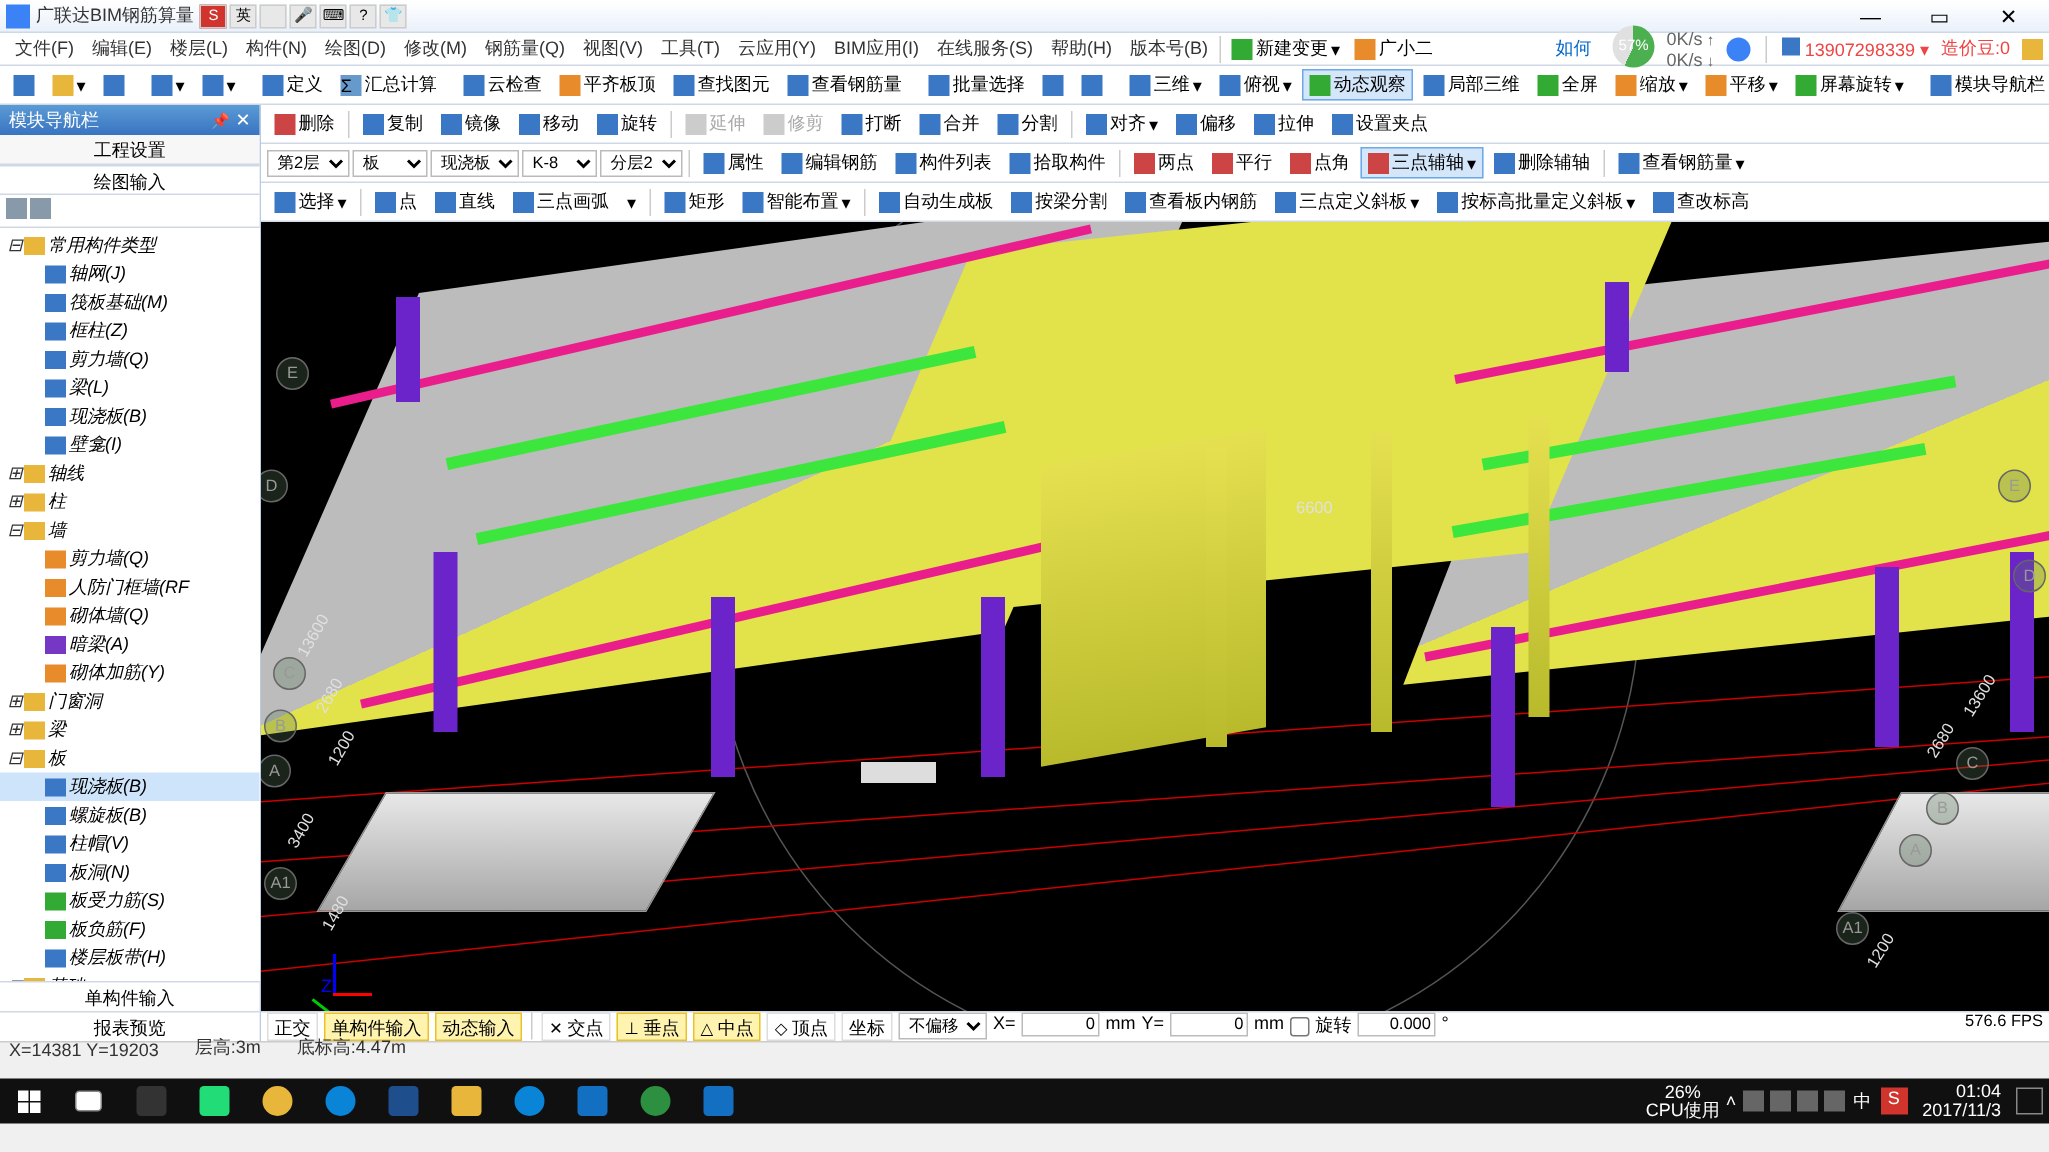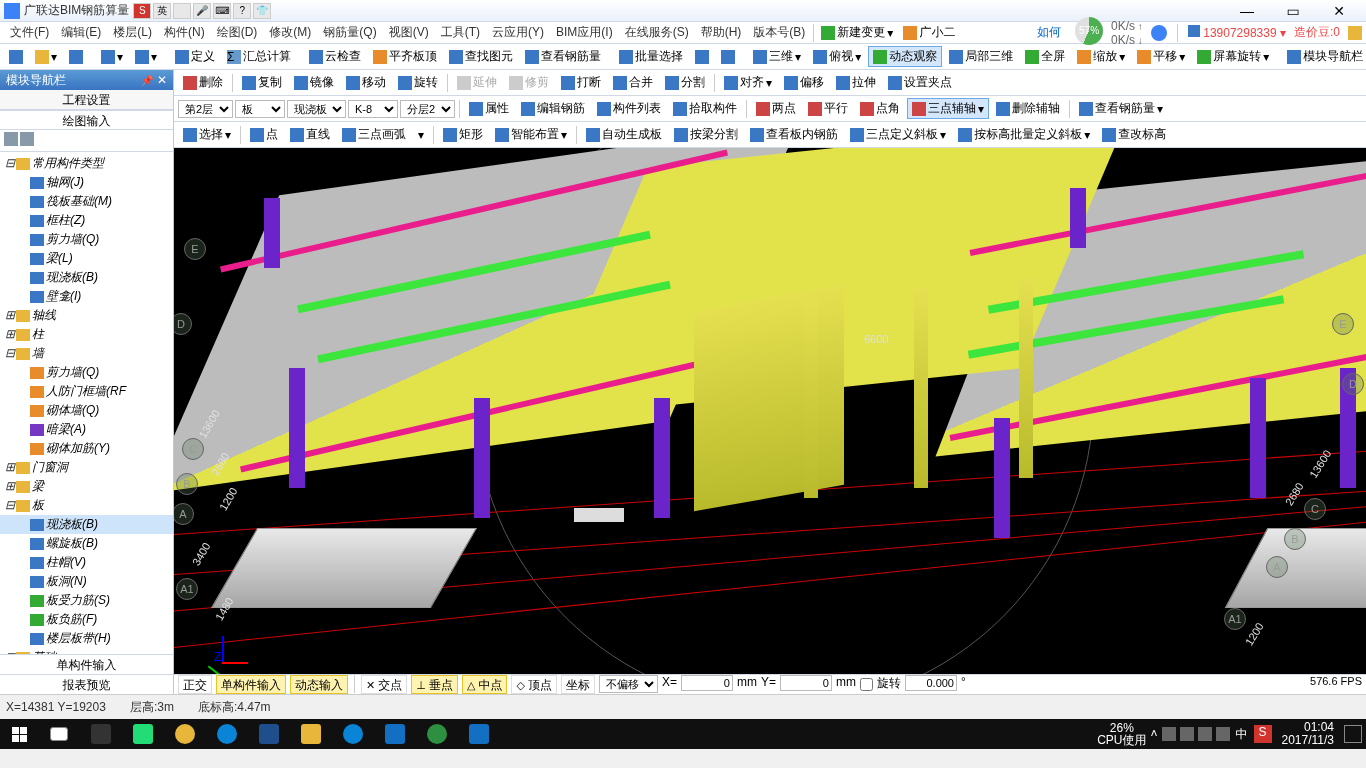--- a/index.html
+++ b/index.html
@@ -65,21 +65,21 @@
 .box3d { position:absolute; width:220px; height:80px; background:linear-gradient(#e8e8e8,#a6a6a6); border:1px solid #999; }
 
 
 .canvas-bot { height:20px; background:#fff; border-top:1px solid #d0d7e5; display:flex; padding:0 4px; gap:4px; }
 .canvas-bot .tbtn { padding:1px 4px; border:1px solid #ddd; font-size:11px; }
 .canvas-bot .tbtn.act { background:#fff3b0; border-color:#e9c227; }
 .canvas-bot input[type=text] { width:52px; height:16px; font-size:11px; text-align:right; padding:0 2px; border:1px solid #bbb; }
 .canvas-bot .fps { margin-left:auto; color:#000; font-size:11px; }
 
 
-.statusbar { height:18px; background:#f0f0f0; border-top:1px solid #ccc; display:flex; align-items:center; padding:12px 6px; font-size:11px; color:#333; gap:24px; }
+.statusbar { height:18px; background:#f0f0f0; border-top:1px solid #ccc; display:flex; align-items:flex-end; padding:12px 6px; font-size:11px; color:#333; gap:24px; }
 
 
 .taskbar { height:30px; background:#101010; display:flex; align-items:center; color:#fff; font-size:11px; }
 .taskbar .start { width:38px; height:30px; display:flex; align-items:center; justify-content:center; }
 .taskbar .start .win { width:15px; height:15px; display:grid; grid-template:1fr 1fr/1fr 1fr; gap:1px; }
 .taskbar .start .win span { background:#fff; }
 .taskbar .search { flex:0 0 290px; background:#2b2b2b; height:30px; display:flex; align-items:center; padding:0 8px; gap:6px; color:#aaa; }
 .taskbar .search .sico { width:16px; height:16px; border:2px solid #aaa; border-radius:50%; }
 .taskbar .tbicons { display:flex; height:30px; }
 .taskbar .tbicons .ti { width:42px; display:flex; align-items:center; justify-content:center; }

